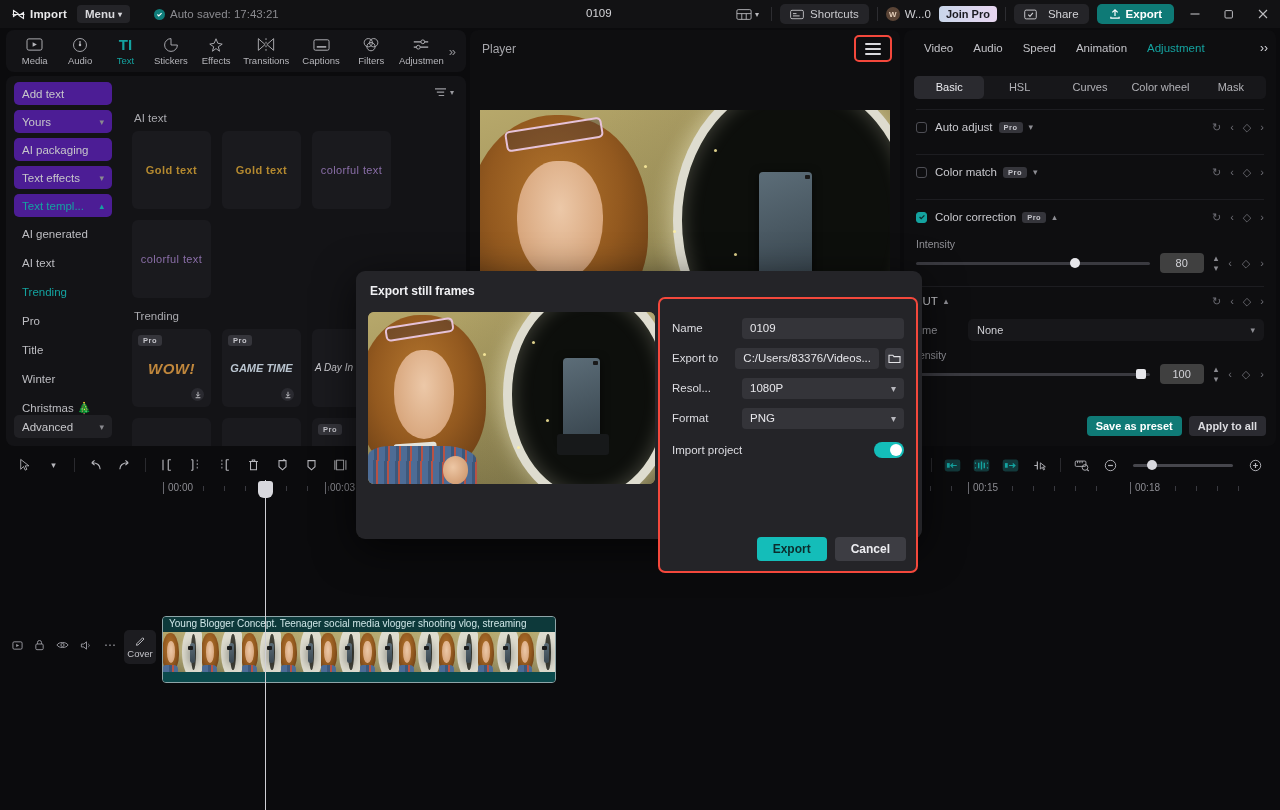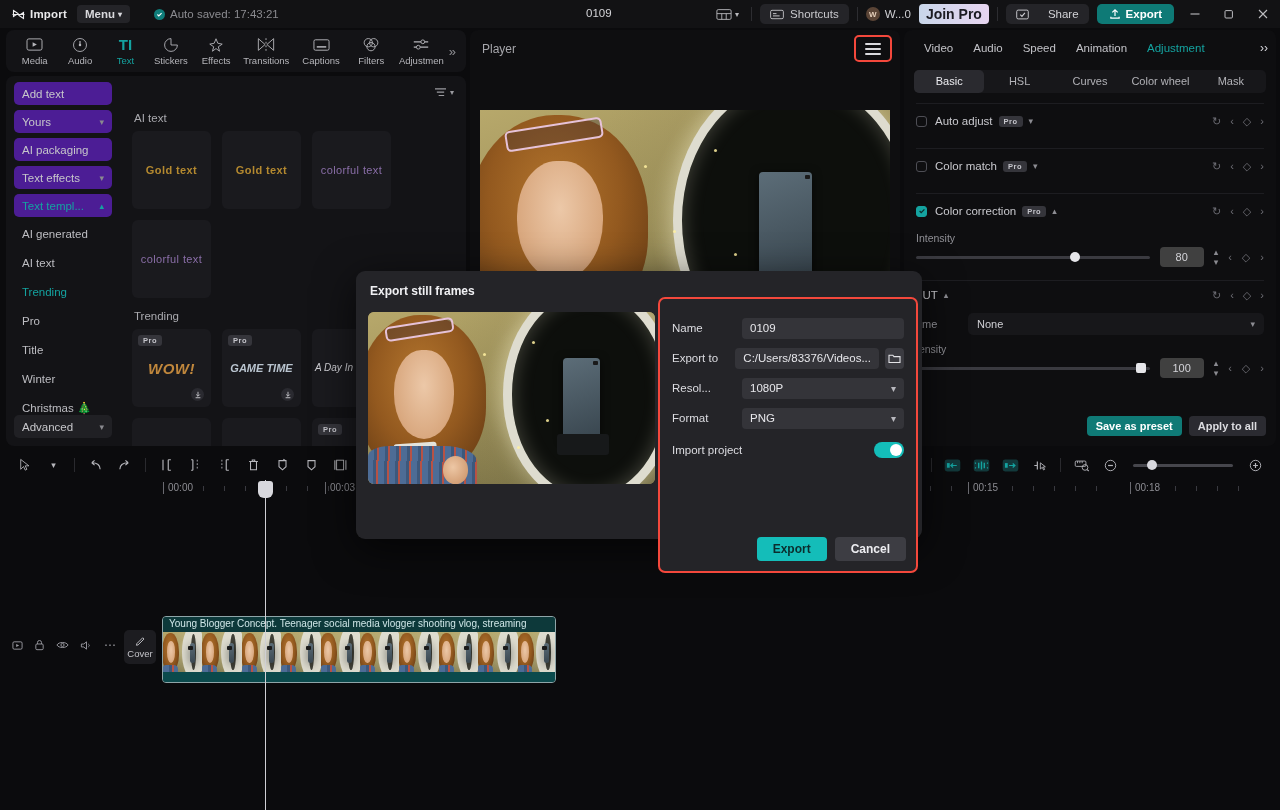--- a/index.html
+++ b/index.html
@@ -32,25 +32,25 @@
   .layout-btn { display:flex; align-items:center; gap:3px; color:#b9b9bd; padding:2px 4px; }
   .vsep { width:1px; height:14px; background:#2d2d31; }
   .shortcuts {
     background:#242428; border-radius:5px; padding:4px 10px; font-size:11.5px; color:#c8c8cc;
     display:flex; align-items:center; gap:6px;
   }
   .user-chip { display:flex; align-items:center; gap:5px; font-size:11.5px; color:#cfcfd3; }
   .avatar { width:14px; height:14px; border-radius:50%; background:#5a4436; color:#e3cdb9; font-size:8px;
             display:flex; align-items:center; justify-content:center; font-weight:700;}
   .joinpro {
-    background:linear-gradient(90deg,#c9d6ea,#e7d5f0); color:#1b1b22; font-size:14px; font-weight:700;
+    background:linear-gradient(90deg,#c9d6ea,#e7d5f0); color:#1b1b22; font-size:11px; font-weight:700;
     border-radius:4px; padding:2px 7px;
   }
   .share-btn { background:#242428; border-radius:5px; padding:4px 10px; font-size:11.5px; color:#d2d2d6;
-               display:flex; align-items:center; gap:19px;}
+               display:flex; align-items:center; gap:11px;}
   .export-btn { background:#0e7a76; border-radius:5px; padding:4px 12px; font-size:11.5px; color:#ffffff;
                 display:flex; align-items:center; gap:5px; font-weight:600;}
   .wbtn { width:26px; height:28px; display:flex; align-items:center; justify-content:center; color:#bdbdc1; }
 
   
   .tooltabs {
     position:absolute; left:6px; top:30px; width:460px; height:42px;
     background:#131316; border-radius:8px; display:flex; align-items:center; padding:0 6px;
   }
   .tt { width:48px; display:flex; flex-direction:column; align-items:center; gap:2px; color:#b5b5ba; }
@@ -137,21 +137,21 @@
              background:radial-gradient(ellipse at 40% 40%,#edc7a5,#c98f63); border-radius:48%; }
   .sparkle { position:absolute; width:3px; height:3px; border-radius:50%; background:rgba(255,240,160,.85); }
 
   
   .rightpane { position:absolute; left:904px; top:30px; width:372px; height:416px;
                background:#0e0e10; border-radius:8px; overflow:hidden; }
   .rtabs { height:36px; display:flex; align-items:center; gap:0; padding:0 10px; position:relative; }
   .rtab { font-size:11.5px; color:#c2c2c7; padding:0 10px; white-space:nowrap; }
   .rtab.active { color:#14a3a0; }
   .rtab-arrow { position:absolute; right:8px; top:11px; color:#d5d5da; font-size:12px; }
-  .seg { margin:4px 10px 0; height:23px; background:#17171a; border-radius:5px; display:flex; align-items:center; }
+  .seg { margin:10px 10px 0; height:23px; background:#17171a; border-radius:5px; display:flex; align-items:center; }
   .seg-item { flex:1; text-align:center; font-size:11px; color:#b2b2b7; line-height:23px; border-radius:5px; }
   .seg-item.active { background:#2a2a2f; color:#ececf0; }
   .rowline { height:1px; background:#1d1d21; margin:10px 12px 0; }
   .prow { display:flex; align-items:center; padding:0 12px; height:34px; }
   .cbox { width:11px; height:11px; border-radius:3px; border:1px solid #4e4e55; margin-right:8px; }
   .cbox.on { background:#14a3a0; border-color:#14a3a0; display:flex; align-items:center; justify-content:center; }
   .prow .nm { font-size:11.5px; color:#c8c8cd; }
   .pro-tag { background:#35353b; color:#c5c5cb; font-size:7.5px; font-weight:700; border-radius:3px;
              padding:1px 5px; margin-left:6px; letter-spacing:.5px; }
   .caret { margin-left:6px; color:#8d8d93; font-size:9px; }

